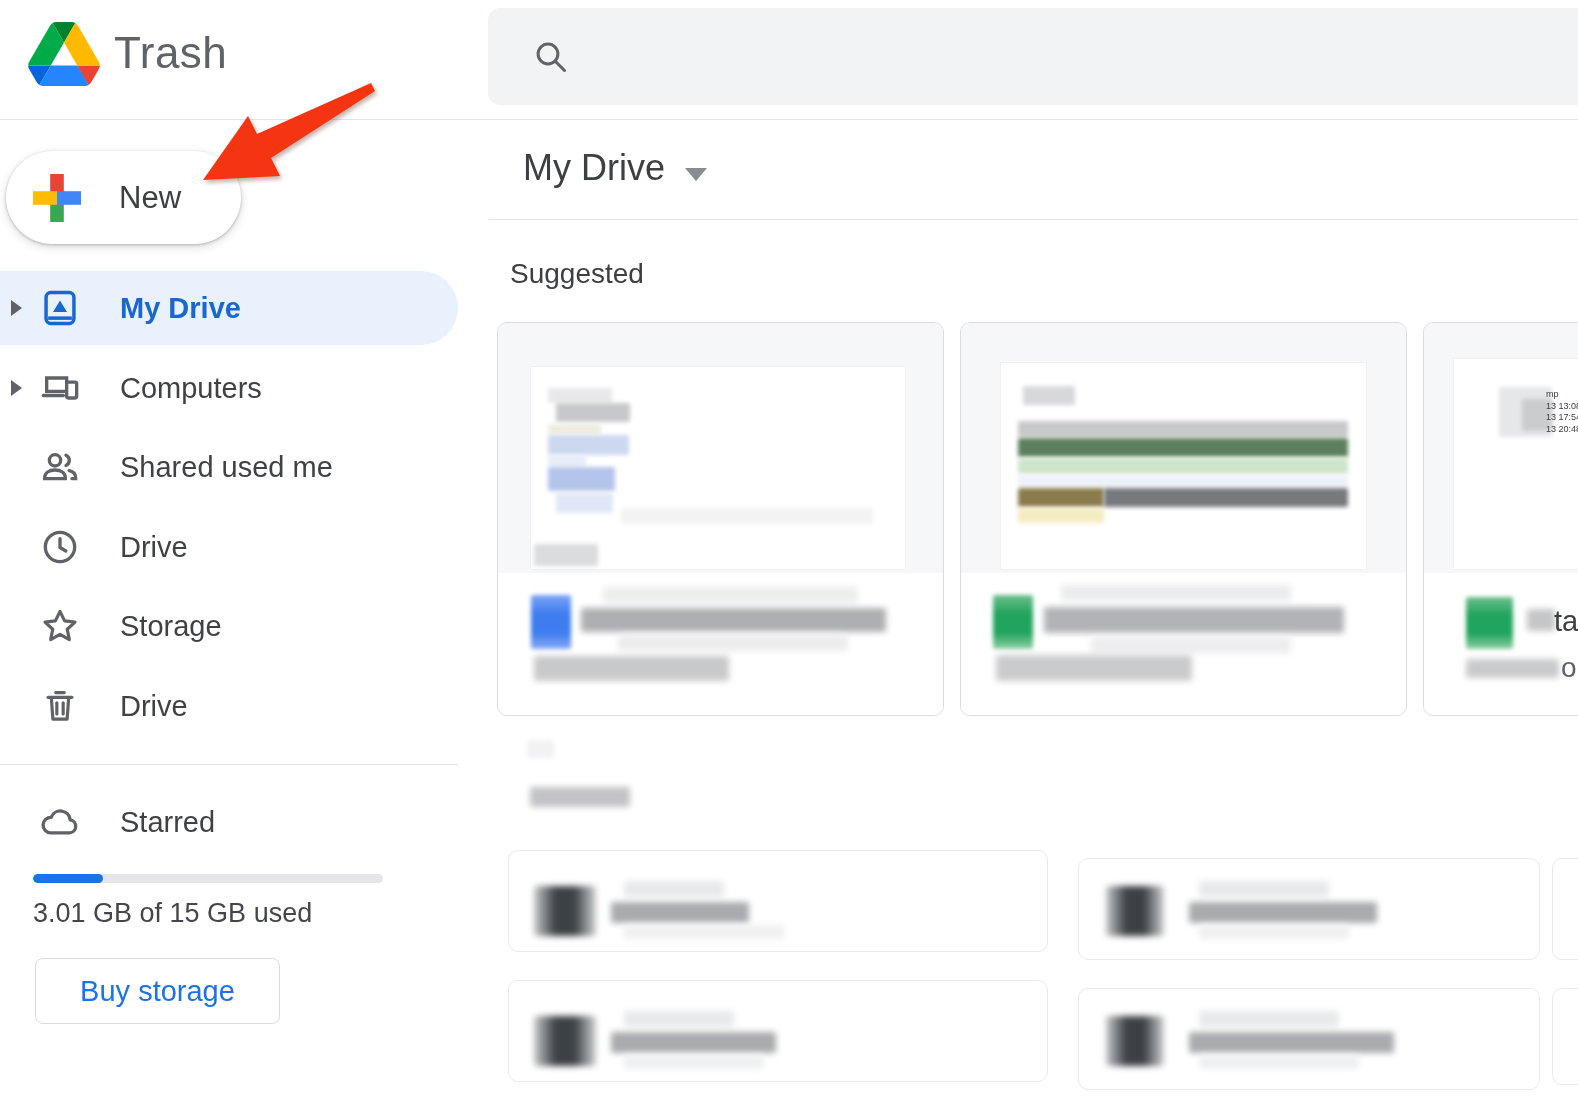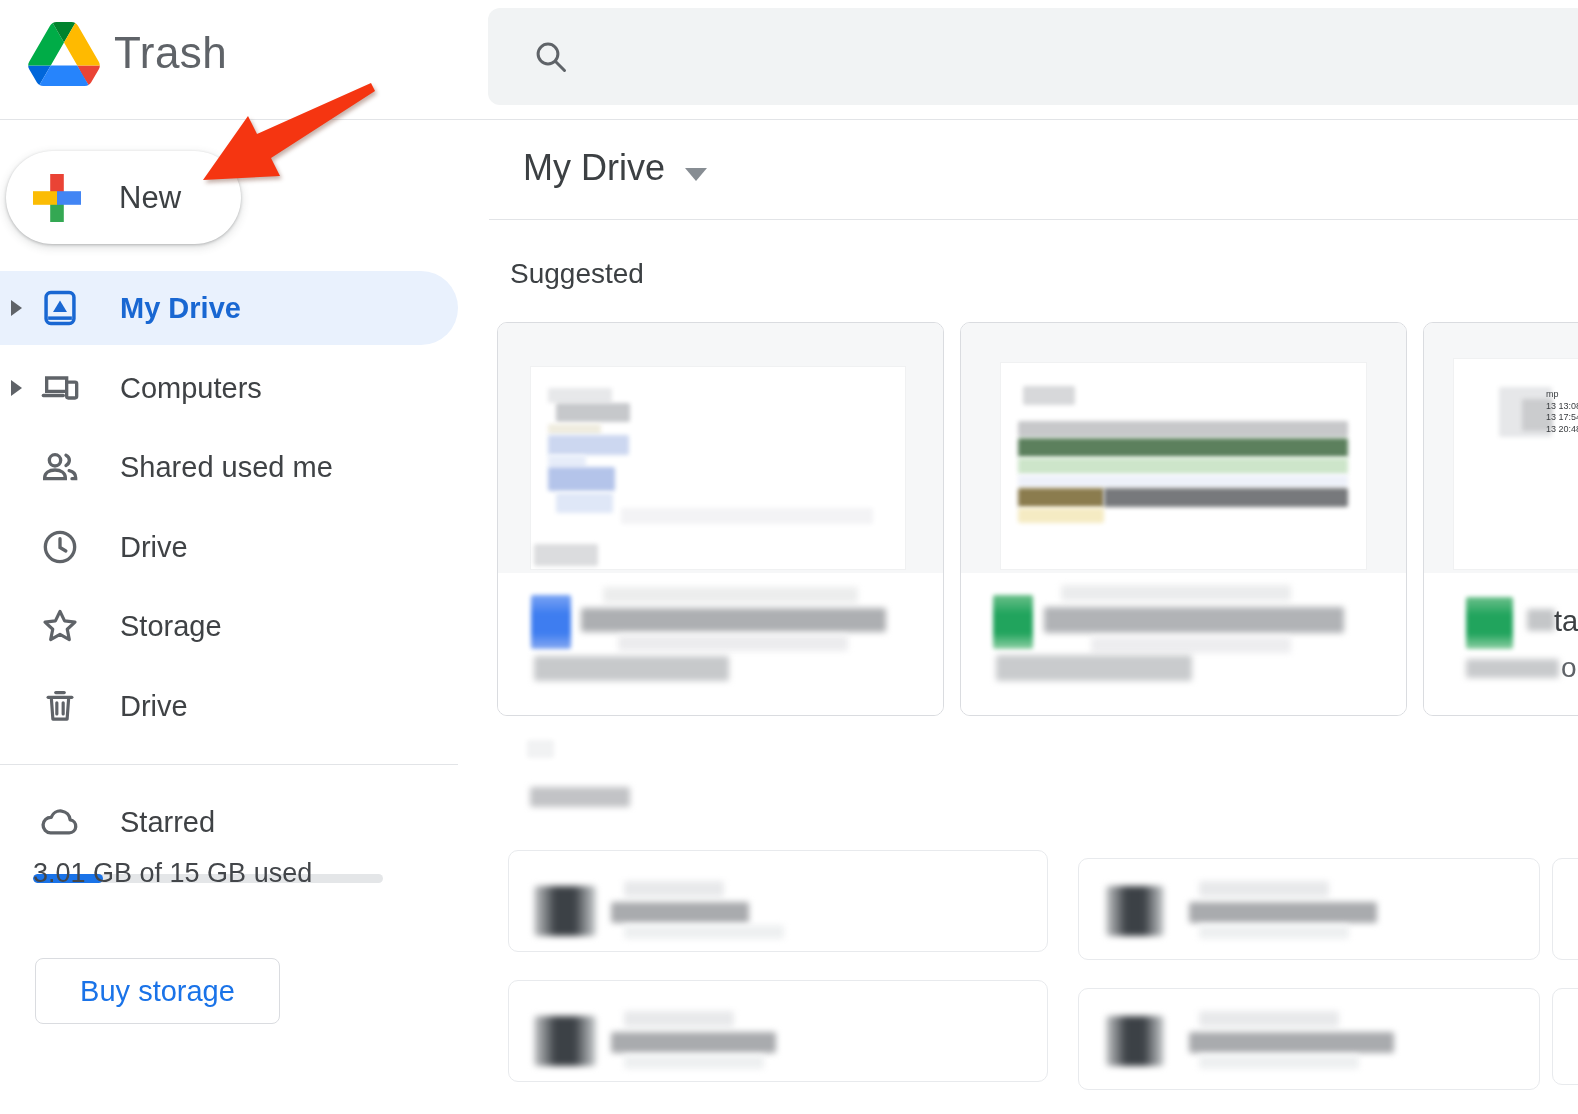--- a/index.html
+++ b/index.html
@@ -22,21 +22,21 @@
   .srow{position:absolute;left:0;width:458px;height:74px;}
   .srow.sel{background:#e9f1fd;border-radius:0 40px 40px 0;}
   .exp{position:absolute;left:11px;top:50%;margin-top:-8px;width:0;height:0;
        border-left:11px solid #5f6368;border-top:8px solid transparent;border-bottom:8px solid transparent;}
   .sicon{position:absolute;left:40px;top:50%;transform:translateY(-50%);width:40px;height:40px;
          display:flex;align-items:center;justify-content:center;}
   .slabel{position:absolute;left:120px;top:50%;transform:translateY(-50%);font-size:29px;color:#3f4245;}
   .srow.sel .slabel{color:#1967d2;font-weight:700;}
   .progress{position:absolute;left:33px;top:874px;width:350px;height:9px;border-radius:5px;background:#e4e6e8;overflow:hidden;}
   .progress-fill{height:100%;background:#1a73e8;border-radius:5px;}
-  .usage{position:absolute;left:33px;top:858px;font-size:27px;color:#43464a;}
+  .usage{position:absolute;left:33px;top:898px;font-size:27px;color:#43464a;}
   .buy-btn{position:absolute;left:35px;top:958px;width:245px;height:66px;border:1px solid #dadce0;border-radius:8px;
            display:flex;align-items:center;justify-content:center;font-size:29px;font-weight:500;color:#1a73e8;
            background:#fff;cursor:pointer;box-sizing:border-box;}
 
   
   .page-title{position:absolute;left:523px;top:147px;font-size:36px;color:#3c4043;}
   .title-caret{position:absolute;left:685px;top:168px;width:0;height:0;
                border-left:11px solid transparent;border-right:11px solid transparent;border-top:13px solid #878d93;}
   .suggested{position:absolute;left:510px;top:258px;font-size:28px;font-weight:500;color:#3c4043;}
 

